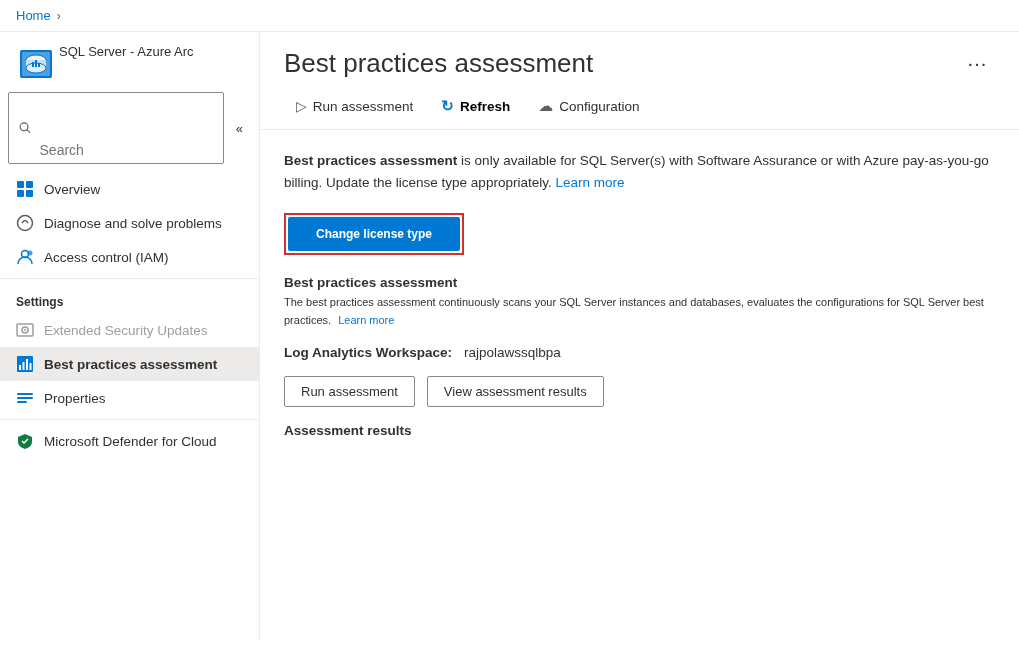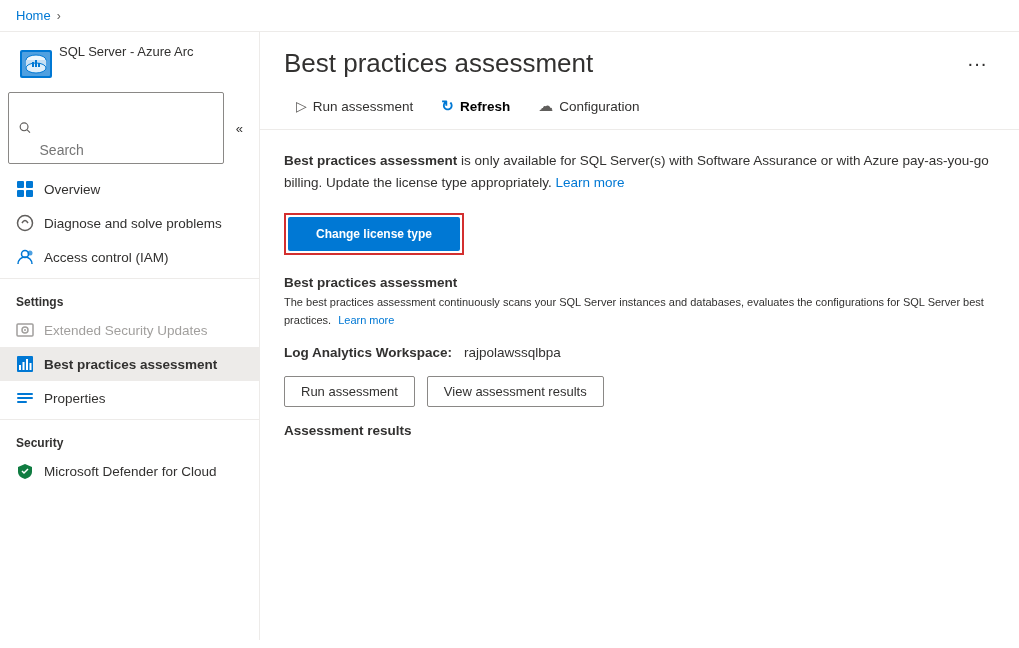--- a/index.html
+++ b/index.html
@@ -318,21 +318,20 @@
         <svg width="18" height="18" viewBox="0 0 18 18">
           <rect x="1" y="4" width="16" height="2" rx="1" fill="#0078d4"></rect>
           <rect x="1" y="8" width="16" height="2" rx="1" fill="#0078d4"></rect>
           <rect x="1" y="12" width="10" height="2" rx="1" fill="#0078d4"></rect>
         </svg>
       </span>
       <span>Properties</span>
     </div>
 
     <hr class="divider">
-    <div class="section-header">Security</div>
 
     <div class="nav-item">
       <span class="icon">
         <svg width="18" height="18" viewBox="0 0 18 18">
           <path d="M9 2 L16 5 L16 10 Q16 15 9 17 Q2 15 2 10 L2 5 Z" fill="#107c41" stroke="none"></path>
           <path d="M6 9 L8 11 L12 7" fill="none" stroke="#fff" stroke-width="1.5"></path>
         </svg>
       </span>
       <span>Microsoft Defender for Cloud</span>
     </div>

